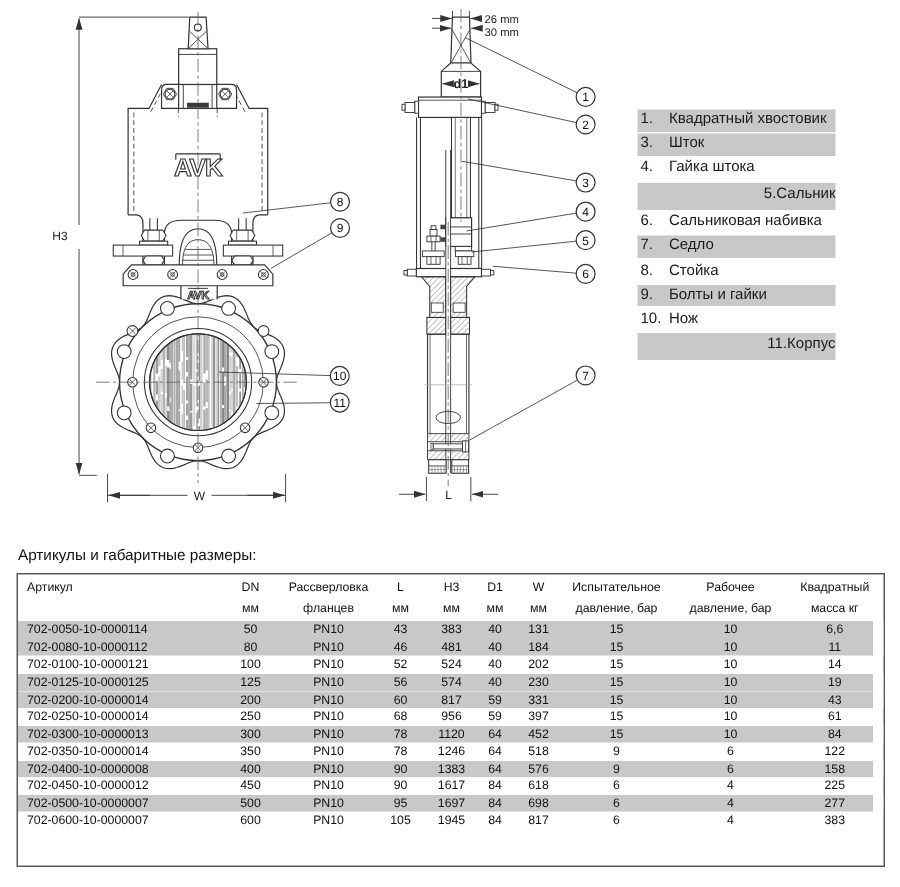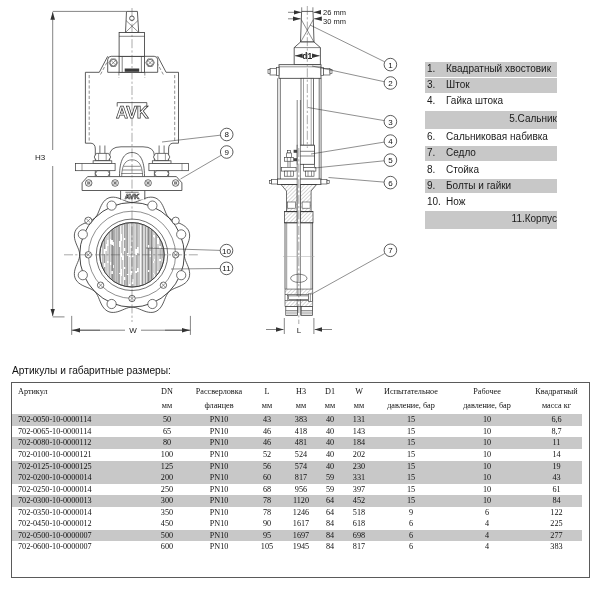--- a/index.html
+++ b/index.html
@@ -1,27 +1,27 @@
 <!DOCTYPE html>
 <html><head>
 <meta charset="utf-8">
 <style>
   html,body{margin:0;padding:0;background:#ffffff;}
   body{width:600px;height:591px;position:relative;font-family:"Liberation Sans",sans-serif;color:#111;overflow:hidden;}
   #drawing{position:absolute;left:0;top:0;}
   
-  #legend{position:absolute;left:425px;top:62px;width:132px;}
+  #legend{position:absolute;left:425px;top:73px;width:132px;}
   .lrow{height:14.6px;margin-bottom:1.6px;font-size:10px;line-height:14.6px;white-space:nowrap;color:#1a1a1a;}
   .lrow.shaded{background:#c8c8c8;}
   .lrow.tall{height:18px;line-height:16px;text-align:right;}
   .lnum{display:inline-block;margin-left:2px;width:19px;vertical-align:top;}
   .lrow span{display:inline-block;vertical-align:top;}
   
   #tbl-title{position:absolute;left:12px;top:364.8px;font-size:10.2px;font-weight:normal;color:#111;}
-  #tblwrap{position:absolute;left:11px;top:382px;width:579px;height:196px;border:1px solid #5a5a5a;box-sizing:border-box;overflow:hidden;font-family:Liberation Serif, serif;}
+  #tblwrap{position:absolute;left:11px;top:382px;width:579px;height:196px;border:1px solid #5a5a5a;box-sizing:border-box;overflow:hidden;}
   table{border-collapse:collapse;table-layout:fixed;width:100%;}
   th,td{padding:0;margin:0;font-weight:normal;font-size:8.2px;color:#111;text-align:center;overflow:hidden;white-space:nowrap;}
   thead tr.h1 th{height:14px;line-height:10px;vertical-align:bottom;padding-bottom:2px;}
   thead tr.h2 th{height:13.4px;line-height:9px;vertical-align:top;padding-top:2px;}
   tbody td{height:11.55px;line-height:11.55px;}
   th.c0,td.c0{text-align:left;padding-left:6px;}
   tr.g td{background:#c8c8c8;}
   tr.g td:last-child{background:linear-gradient(to right,#c8c8c8 calc(100% - 7px),#ffffff calc(100% - 7px));}
 </style>
 </head>
@@ -512,32 +512,20 @@
           <td class="c1">50</td>
           <td class="c2">PN10</td>
           <td class="c3">43</td>
           <td class="c4">383</td>
           <td class="c5">40</td>
           <td class="c6">131</td>
           <td class="c7">15</td>
           <td class="c8">10</td>
           <td class="c9">6,6</td>
         </tr>
-        <tr>
-          <td class="c0">702-0065-10-0000114</td>
-          <td class="c1">65</td>
-          <td class="c2">PN10</td>
-          <td class="c3">46</td>
-          <td class="c4">418</td>
-          <td class="c5">40</td>
-          <td class="c6">143</td>
-          <td class="c7">15</td>
-          <td class="c8">10</td>
-          <td class="c9">8,7</td>
-        </tr>
         <tr class="g">
           <td class="c0">702-0080-10-0000112</td>
           <td class="c1">80</td>
           <td class="c2">PN10</td>
           <td class="c3">46</td>
           <td class="c4">481</td>
           <td class="c5">40</td>
           <td class="c6">184</td>
           <td class="c7">15</td>
           <td class="c8">10</td>
@@ -608,20 +596,32 @@
           <td class="c1">350</td>
           <td class="c2">PN10</td>
           <td class="c3">78</td>
           <td class="c4">1246</td>
           <td class="c5">64</td>
           <td class="c6">518</td>
           <td class="c7">9</td>
           <td class="c8">6</td>
           <td class="c9">122</td>
         </tr>
+        <tr class="g">
+          <td class="c0">702-0400-10-0000008</td>
+          <td class="c1">400</td>
+          <td class="c2">PN10</td>
+          <td class="c3">90</td>
+          <td class="c4">1383</td>
+          <td class="c5">64</td>
+          <td class="c6">576</td>
+          <td class="c7">9</td>
+          <td class="c8">6</td>
+          <td class="c9">158</td>
+        </tr>
         <tr>
           <td class="c0">702-0450-10-0000012</td>
           <td class="c1">450</td>
           <td class="c2">PN10</td>
           <td class="c3">90</td>
           <td class="c4">1617</td>
           <td class="c5">84</td>
           <td class="c6">618</td>
           <td class="c7">6</td>
           <td class="c8">4</td>

